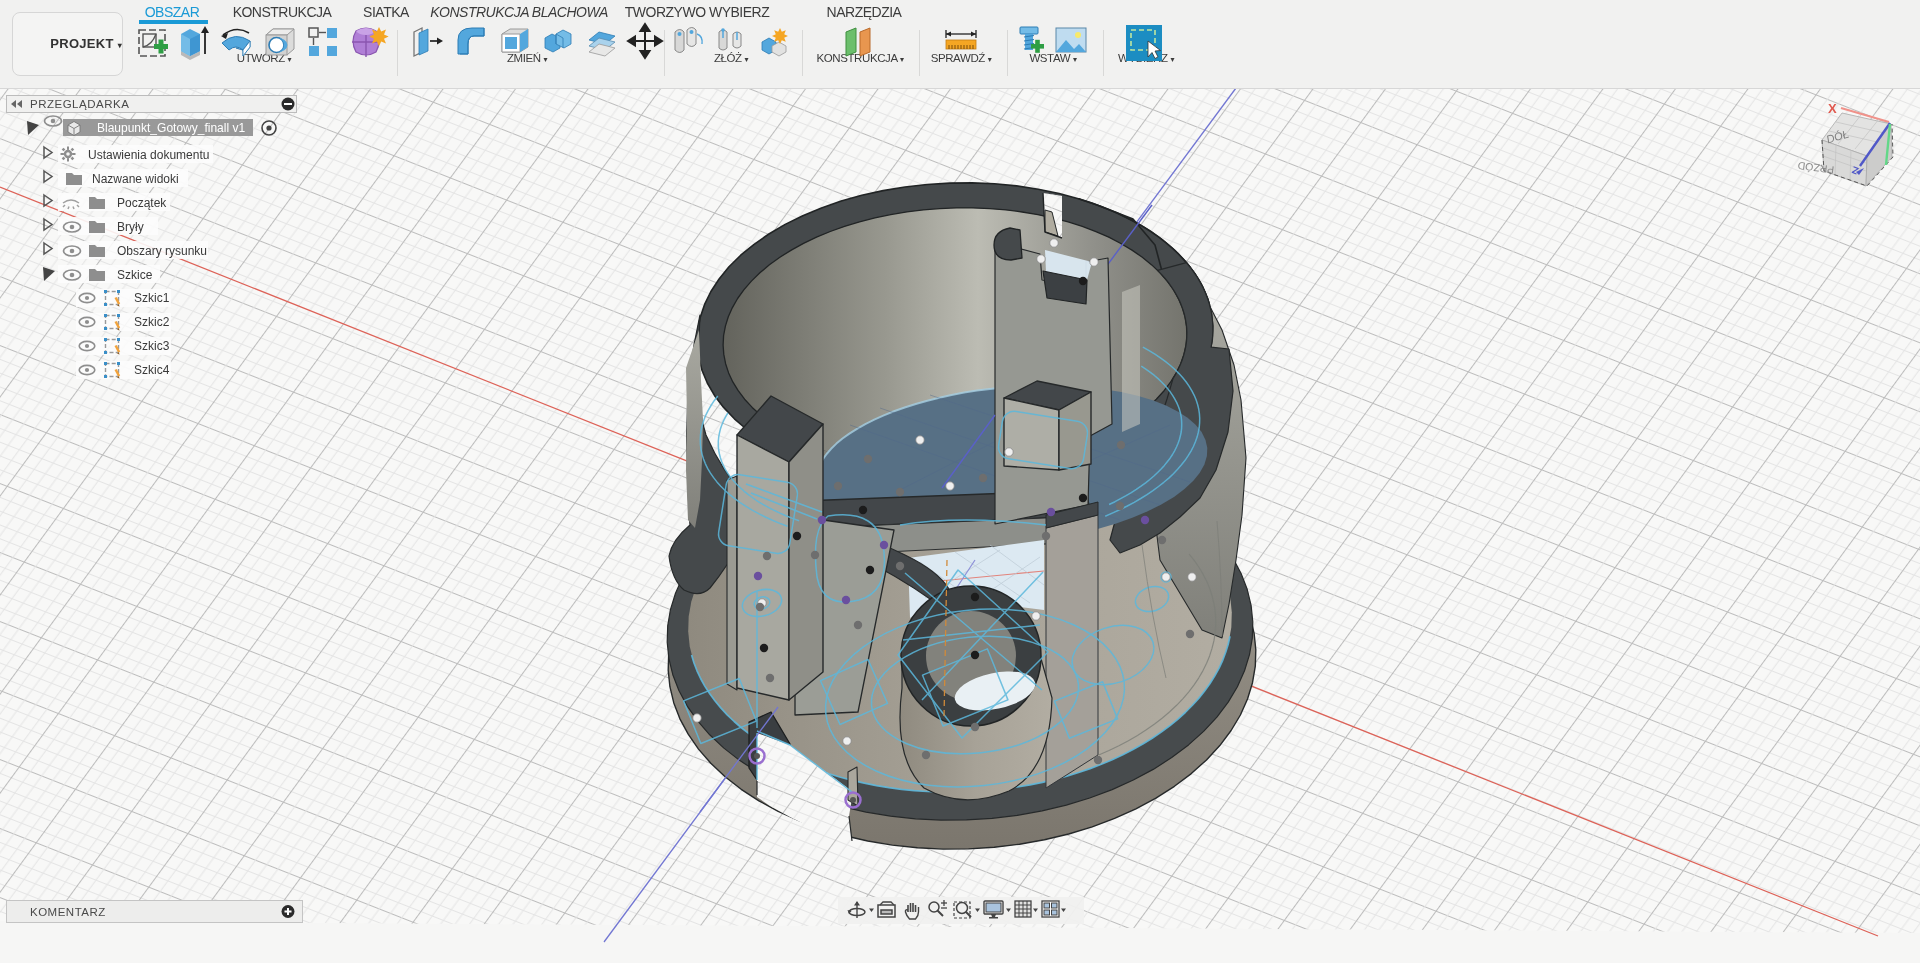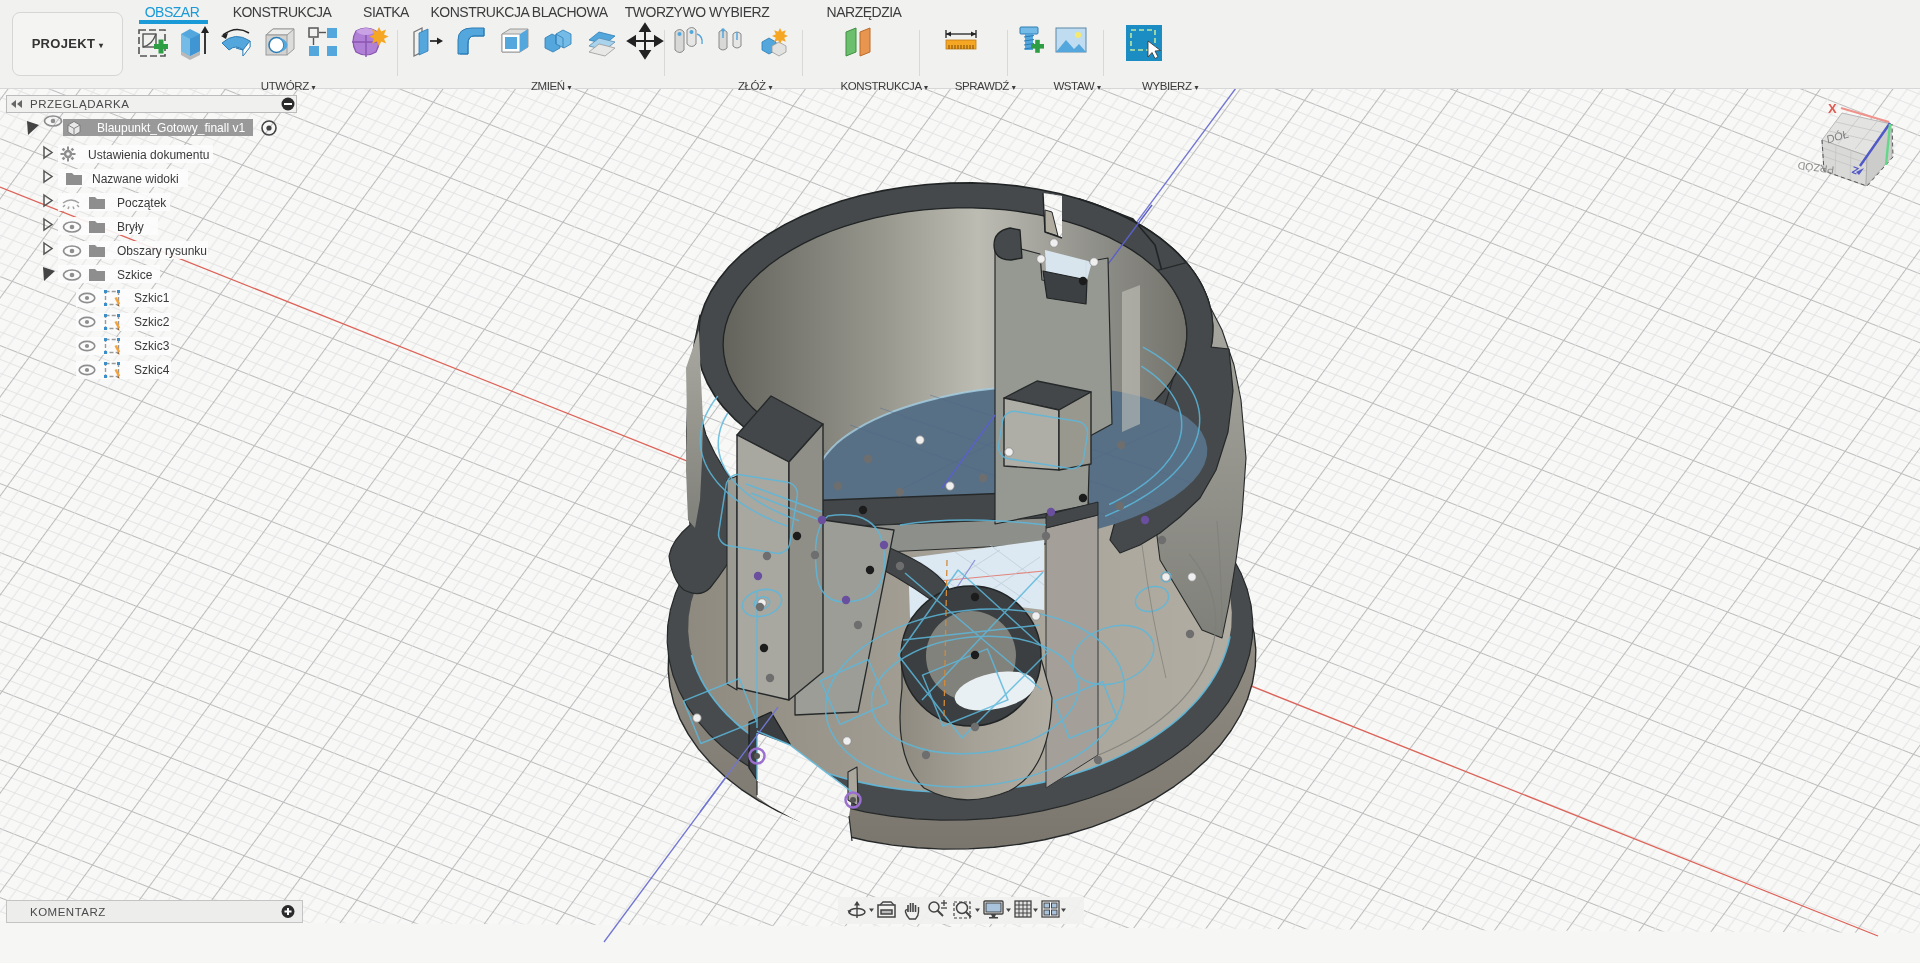--- a/index.html
+++ b/index.html
@@ -6,22 +6,22 @@
     font-family:"Liberation Sans",sans-serif;background:#f6f6f6;}
   #canvas{position:absolute;left:0;top:0;width:1920px;height:963px;}
   
   #toolbar{position:absolute;left:0;top:0;width:1920px;height:88px;background:#f1f1f0;
     border-bottom:1px solid #d7d7d7;z-index:10;}
   .tab{position:absolute;top:4px;font-size:14px;color:#3c3c3c;letter-spacing:-0.5px;transform:translateX(-50%);white-space:nowrap;}
   .tab.active{color:#1a9ad6;}
   #tabline{position:absolute;left:139px;top:20px;width:69px;height:4px;background:#1a9ad6;}
   #projekt{position:absolute;left:12px;top:12px;width:109px;height:62px;background:#f4f4f3;
     border:1px solid #d6d6d6;border-radius:8px;font-size:13px;font-weight:bold;color:#333;
-    text-align:center;line-height:62px;letter-spacing:0.3px;}
-  .glabel{position:absolute;top:80px;font-size:11.5px;color:#3c3c3c;letter-spacing:-0.4px;transform:translateX(-50%);white-space:nowrap;margin-left:24px;}
+    text-align:right;line-height:62px;letter-spacing:0.3px;}
+  .glabel{position:absolute;top:52px;font-size:11.5px;color:#3c3c3c;letter-spacing:-0.4px;transform:translateX(-50%);white-space:nowrap;}
   .gdiv{position:absolute;top:30px;height:46px;width:1px;background:#d8d8d7;}
 </style>
 </head>
 <body>
 <svg id="canvas" width="1920" height="963" viewBox="0 0 1920 963">
   <defs>
     <pattern id="gridA" width="80" height="64.2" patternUnits="userSpaceOnUse" patternTransform="rotate(21.5)">
       <line x1="0" y1="0.5" x2="80" y2="0.5" stroke="#bcbcbc" stroke-width="1.1"></line>
       <line x1="0" y1="13.3" x2="80" y2="13.3" stroke="#e4e4e4" stroke-width="1"></line>
       <line x1="0" y1="26.2" x2="80" y2="26.2" stroke="#e4e4e4" stroke-width="1"></line>
@@ -240,21 +240,21 @@
     <path d="M1856 172 l8 -4 -5 7 z" fill="#5058c8"></path>
     <text x="1852" y="175" font-size="10" fill="#5058c8" font-weight="bold" transform="rotate(200 1855 171)">Z</text>
     <line x1="1890" y1="124" x2="1886" y2="165" stroke="#62d888" stroke-width="2.4"></line>
   </g>
 </svg>
 
 <div id="toolbar">
   <span class="tab active" style="left:172px;">OBSZAR</span>
   <span class="tab" style="left:282px;">KONSTRUKCJA</span>
   <span class="tab" style="left:386px;">SIATKA</span>
-  <span class="tab" style="left:519px;">KONSTRUKCJA BLACHOWA</span>
+  <span class="tab" style="left:519px;font-style:italic;">KONSTRUKCJA BLACHOWA</span>
   <span class="tab" style="left:697px;">TWORZYWO WYBIERZ</span>
   <span class="tab" style="left:864px;">NARZĘDZIA</span>
   <div id="tabline"></div>
   <div id="projekt">PROJEKT <span style="font-size:8px;">▾</span></div>
   <span class="glabel" style="left:264px;">UTWÓRZ <span style="font-size:8px;">▾</span></span>
   <span class="glabel" style="left:527px;">ZMIEŃ <span style="font-size:8px;">▾</span></span>
   <span class="glabel" style="left:731px;">ZŁÓŻ <span style="font-size:8px;">▾</span></span>
   <span class="glabel" style="left:860px;">KONSTRUKCJA <span style="font-size:8px;">▾</span></span>
   <span class="glabel" style="left:961px;">SPRAWDŹ <span style="font-size:8px;">▾</span></span>
   <span class="glabel" style="left:1053px;">WSTAW <span style="font-size:8px;">▾</span></span>

